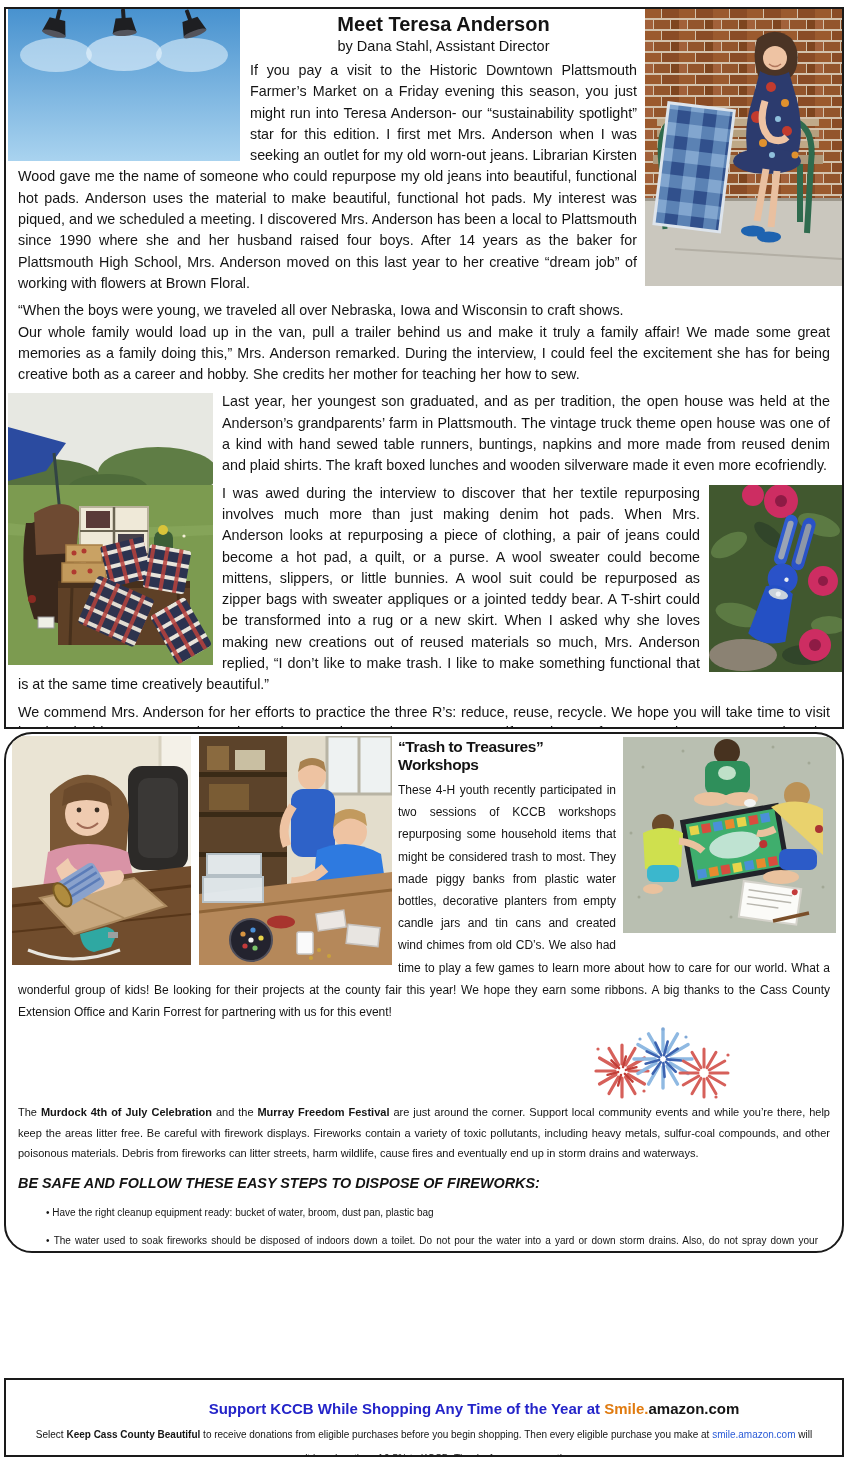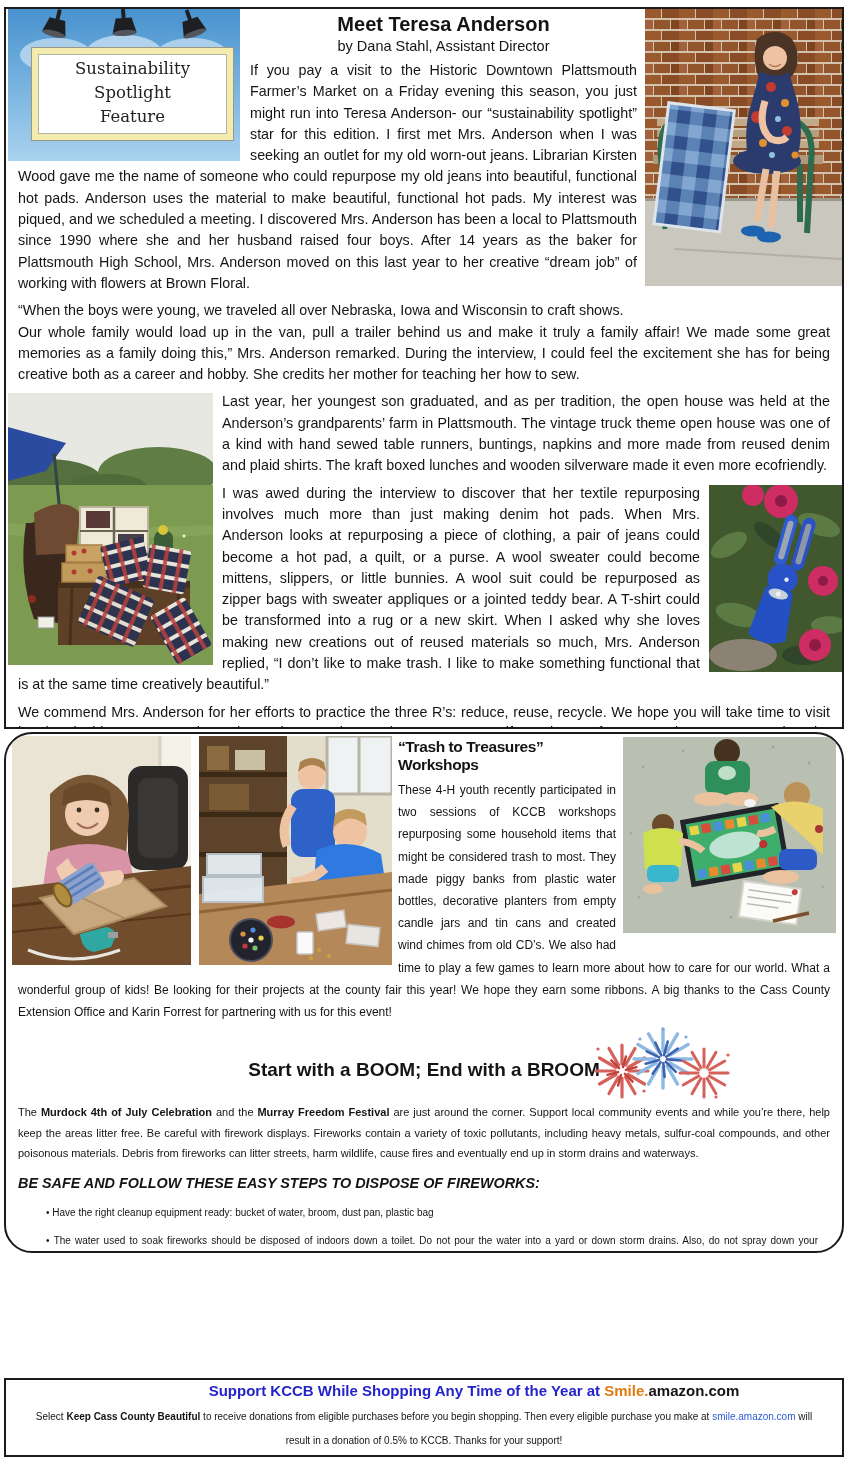--- a/index.html
+++ b/index.html
@@ -2,21 +2,21 @@
 <html><head>
 <meta charset="utf-8">
 <style>
   html,body{margin:0;padding:0;background:#ffffff;}
   .page{position:relative;width:850px;height:1462px;background:#fff;
         font-family:"Liberation Sans",sans-serif;color:#141414;overflow:hidden;}
   .box{position:absolute;left:4px;width:840px;border:2px solid #1a1a1a;
        box-sizing:border-box;background:#fff;overflow:hidden;padding:0 12px;}
   #box1{top:7px;height:722px;}
   #box2{top:732px;height:521px;border-radius:28px;}
-  #box3{top:1378px;height:79px;text-align:center;padding-top:2px;}
+  #box3{top:1378px;height:79px;text-align:center;padding-top:20px;}
   figure{margin:0;padding:0;}
   .photo svg{display:block;width:100%;height:100%;}
   
   .spotlight{float:left;width:232px;height:152px;margin:0 10px 4px -10px;position:relative;}
   .spotlight svg{position:absolute;inset:0;}
   .sign{position:absolute;left:24px;top:39px;width:189px;height:77px;background:#ffffff;
         border:6px solid #f3ecae;box-shadow:0 0 0 1px #98988a, inset 0 0 0 1px #b3b3a2;
         text-align:center;font-family:"DejaVu Serif",serif;font-size:16.5px;line-height:24px;
         color:#222;padding-top:3px;}
   .teresa{float:right;width:197px;height:277px;margin:0 -12px 6px 8px;}
@@ -76,25 +76,20 @@
             <path d="M-8,-6 L8,-6 L12,9 L-12,9 Z"></path>
             <ellipse cx="0" cy="9" rx="12" ry="3" fill="#53545c"></ellipse>
           </g>
           <g transform="translate(184,16) rotate(-20)">
             <rect x="-2" y="-16" width="4" height="12" rx="1"></rect>
             <path d="M-8,-6 L8,-6 L12,9 L-12,9 Z"></path>
             <ellipse cx="0" cy="9" rx="12" ry="3" fill="#53545c"></ellipse>
           </g>
         </g>
       </svg>
-      <div class="sign">
-        <div>Sustainability</div>
-        <div>Spotlight</div>
-        <div>Feature</div>
-      </div>
     </div>
 
     <figure class="photo teresa">
       <svg viewBox="0 0 197 277">
         <defs>
           <pattern id="brk" width="34" height="22" patternUnits="userSpaceOnUse">
             <rect width="34" height="22" fill="#d3c2ac"></rect>
             <rect x="0" y="0" width="16" height="9" fill="#9b5a2e"></rect>
             <rect x="17" y="0" width="17" height="9" fill="#8a4c26"></rect>
             <rect x="0" y="11" width="8" height="9" fill="#a2613a"></rect>
@@ -441,21 +436,20 @@
           <circle cx="170" cy="152" r="3" fill="#c43b3b"></circle>
         </g>
         <line x1="150" y1="184" x2="186" y2="176" stroke="#7a4f2a" stroke-width="3.5"></line>
       </svg>
     </figure>
 
     <h2 class="workshops">“Trash to Treasures” Workshops</h2>
     <p class="b2">These 4-H youth recently participated in two sessions of KCCB workshops repurposing some household items that might be considered trash to most. They made piggy banks from plastic water bottles, decorative planters from empty candle jars and tin cans and created wind chimes from old CD’s. We also had time to play a few games to learn more about how to care for our world. What a wonderful group of kids! Be looking for their projects at the county fair this year! We hope they earn some ribbons. A big thanks to the Cass County Extension Office and Karin Forrest for partnering with us for this event!</p>
 
     <div class="boom-wrap">
-      <h2 class="boom-title">Start with a BOOM; End with a BROOM</h2>
       <svg class="fireworks" viewBox="0 0 150 74">
 
         <g transform="translate(34,44)" stroke="#d6605a" stroke-width="3.2" stroke-linecap="round">
           <line y1="-7" y2="-26"></line>
             <line y1="-7" y2="-26" transform="rotate(30)"></line>
             <line y1="-7" y2="-26" transform="rotate(60)"></line>
             <line y1="-7" y2="-26" transform="rotate(90)"></line>
             <line y1="-7" y2="-26" transform="rotate(120)"></line>
             <line y1="-7" y2="-26" transform="rotate(150)"></line>
             <line y1="-7" y2="-26" transform="rotate(180)"></line>

